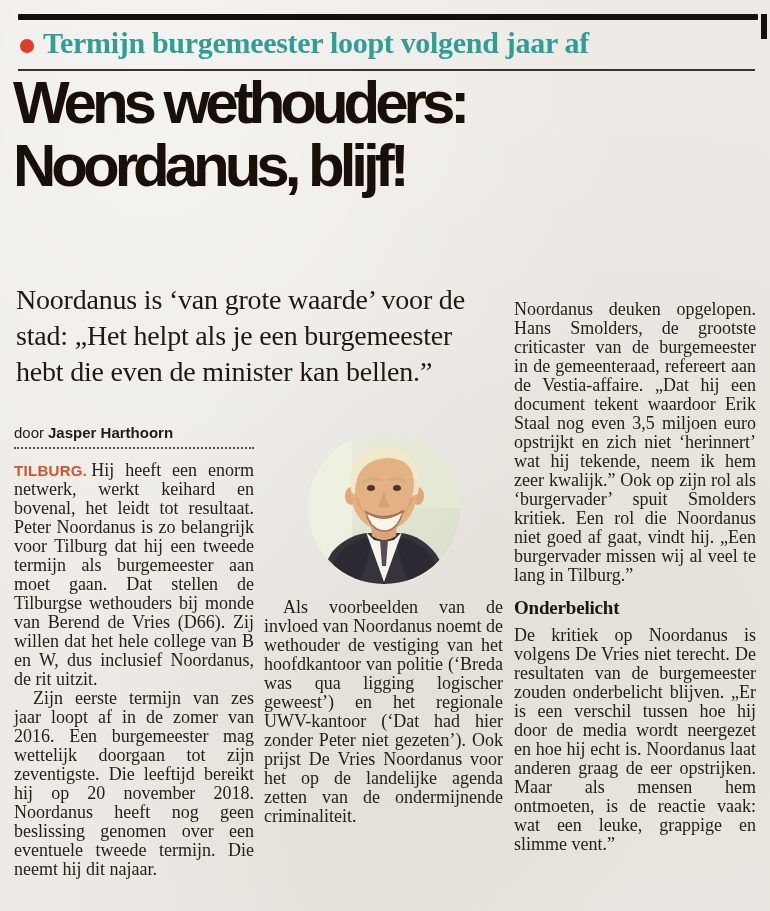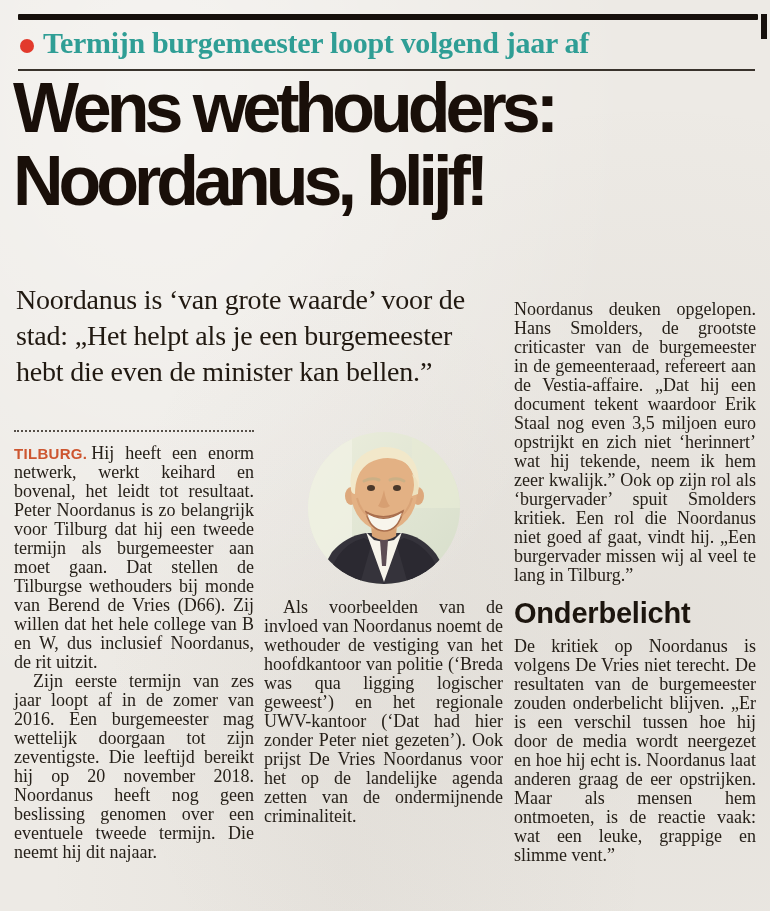--- a/index.html
+++ b/index.html
@@ -22,21 +22,21 @@
   .kicker-bullet{width:14px;height:14px;border-radius:50%;background:#e23a2c;margin-top:6px;flex:0 0 auto;}
   .kicker-text{
     font-family:"Liberation Serif", serif;font-weight:700;font-size:30px;
     color:#2f9e95;letter-spacing:-0.3px;
   }
   .kicker-rule{top:69px;left:18px;width:737px;height:2px;background:#39332c;}
   
   .headline{
     top:72px;left:13px;width:752px;
     font-family:"Liberation Sans", sans-serif;font-weight:900;
-    font-size:70px;line-height:1.045;letter-spacing:-5px;
+    font-size:60px;line-height:1.045;letter-spacing:-5px;
     color:#190f09;white-space:nowrap;
   }
   
   .lede{
     top:282px;left:16px;width:486px;
     font-size:28px;line-height:36px;color:#211911;letter-spacing:-0.2px;
   }
   
   .col{text-align:justify;}
   .col1{top:424px;left:14px;width:240px;}
@@ -50,21 +50,21 @@
   .dateline{
     font-family:"Liberation Sans", sans-serif;font-weight:700;
     font-size:15px;color:#cd5630;letter-spacing:.3px;padding-right:4px;
   }
   
   .byline{font-family:"Liberation Sans", sans-serif;font-size:15px;color:#221c16;text-align:left;}
   .byline .author{font-weight:700;margin-left:4px;}
   .byline-dots{margin-top:5px;border-bottom:2px dotted #565049;width:100%;height:1px;margin-bottom:12px;}
   
   .subhead{
-    font-family:Liberation Sans, sans-serif;font-weight:700;font-size:29px;
+    font-family:Liberation Serif, serif;font-weight:700;font-size:19px;
     color:#1c150e;margin:12px 0 7px 0;text-align:left;letter-spacing:-0.2px;
   }
   
   .photo-wrap{width:152px;height:152px;margin:12px auto 14px auto;}
   .photo-wrap svg{display:block;}
 </style>
 </head>
 <body>
 
 <div class="abs top-rule"></div>
@@ -77,20 +77,23 @@
 <div class="abs kicker-rule"></div>
 
 <h1 class="abs headline" style="margin:0;">
   <div>Wens wethouders:</div>
   <div>Noordanus, blijf!</div>
 </h1>
 
 <div class="abs lede">Noordanus is ‘van grote waarde’ voor de stad: „Het helpt als je een burgemeester hebt die even de minister kan bellen.”</div>
 
 <div class="abs col col1">
+  <div class="byline">
+    <span>door</span><span class="author">Jasper Harthoorn</span>
+  </div>
   <div class="byline-dots"></div>
   <p class="body-p"><span class="dateline">TILBURG.</span><span>Hij heeft een enorm netwerk, werkt keihard en bovenal, het leidt tot resultaat. Peter Noordanus is zo belangrijk voor Tilburg dat hij een tweede termijn als burgemeester aan moet gaan. Dat stellen de Tilburgse wethouders bij monde van Berend de Vries (D66). Zij willen dat het hele college van B en W, dus inclusief Noordanus, de rit uitzit.</span></p>
   <p class="body-p indent">Zijn eerste termijn van zes jaar loopt af in de zomer van 2016. Een burgemeester mag wettelijk doorgaan tot zijn zeventigste. Die leeftijd bereikt hij op 20 november 2018. Noordanus heeft nog geen beslissing genomen over een eventuele tweede termijn. Die neemt hij dit najaar.</p>
 
 </div>
 
 <div class="abs col col2">
   <div class="photo-wrap">
     <svg width="152" height="152" viewBox="0 0 152 152">
       <defs>

